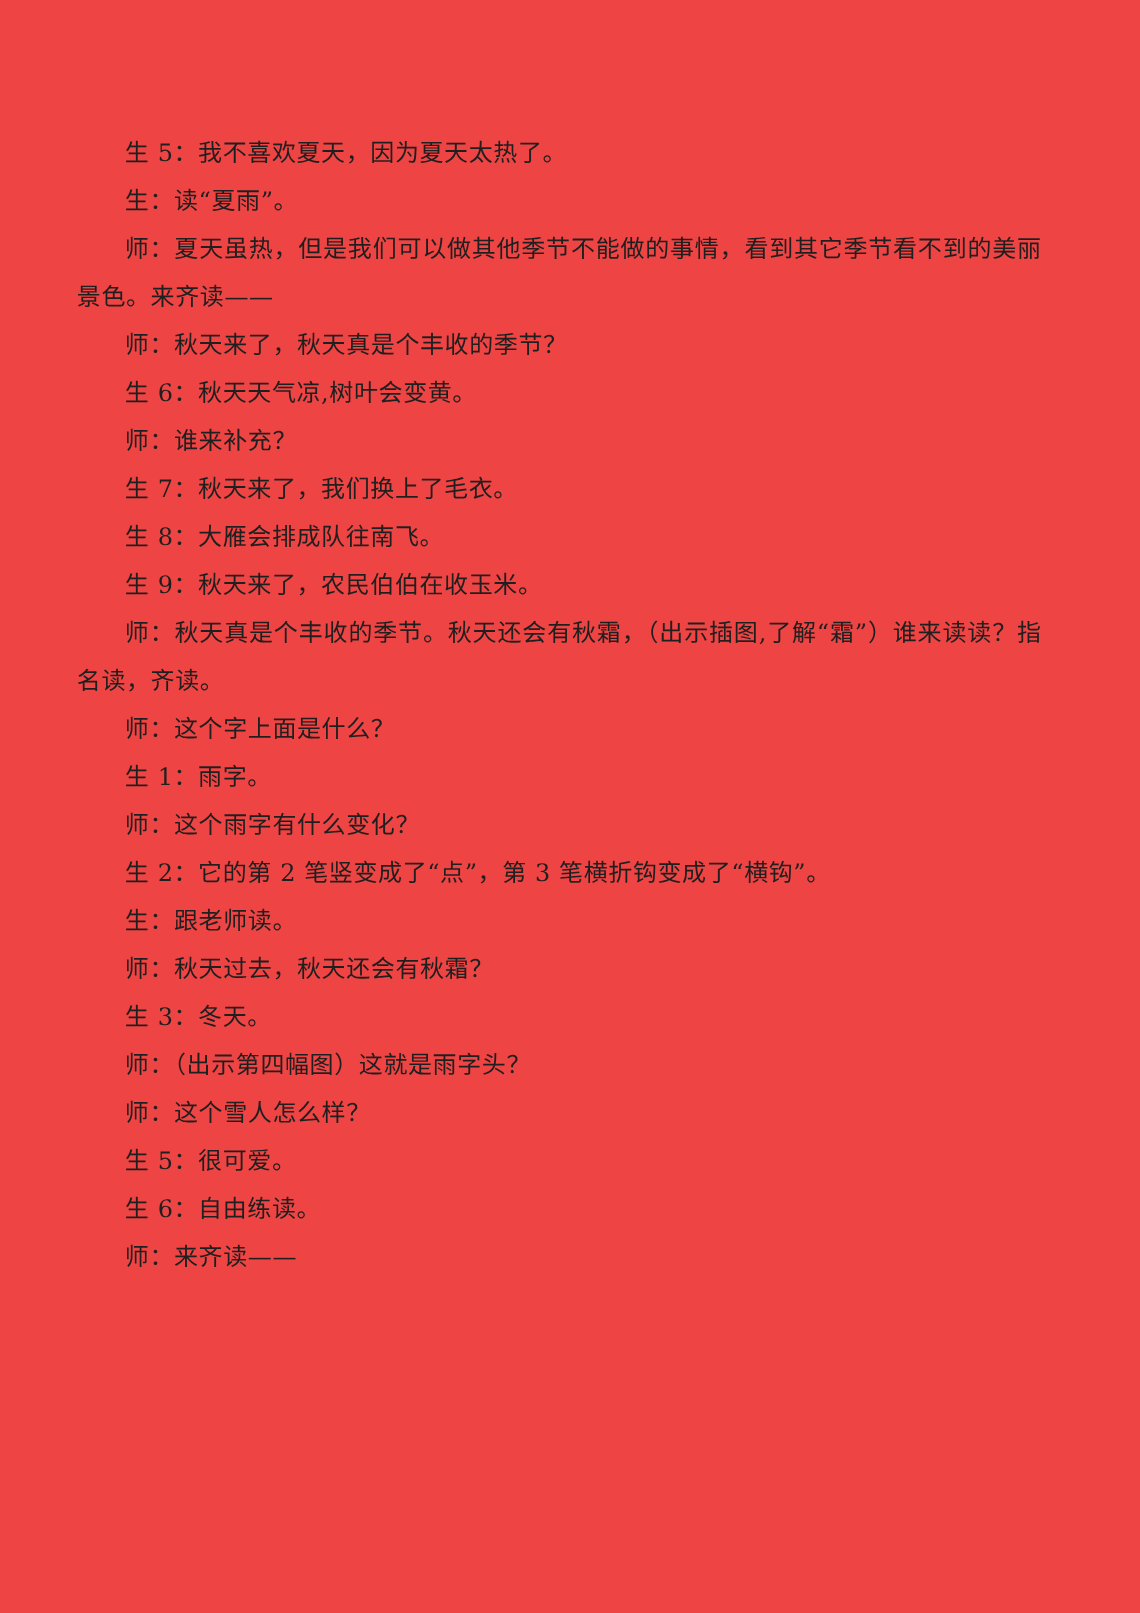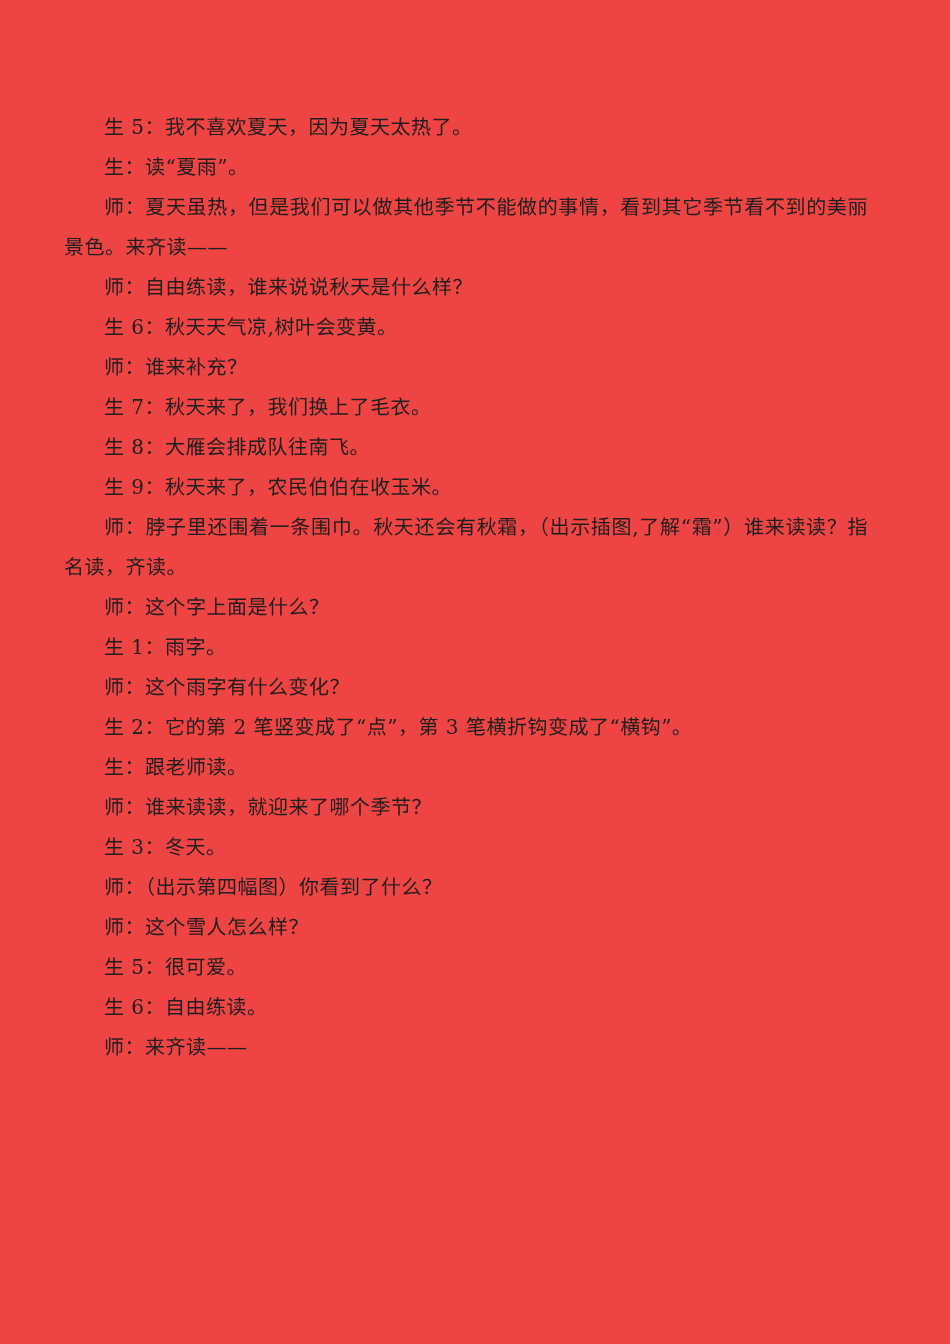--- a/index.html
+++ b/index.html
@@ -40,33 +40,33 @@
   }
 </style>
 </head>
 <body>
 
 <div class="page">
   <div class="doc">
       <p class="para">生 5：我不喜欢夏天，因为夏天太热了。</p>
       <p class="para">生：读“夏雨”。</p>
       <p class="para">师：夏天虽热，但是我们可以做其他季节不能做的事情，看到其它季节看不到的美丽景色。来齐读——</p>
-      <p class="para">师：自由练读，谁来说说秋天是什么样？</p>
+      <p class="para">师：秋天来了，秋天真是个丰收的季节？</p>
       <p class="para">生 6：秋天天气凉,树叶会变黄。</p>
       <p class="para">师：谁来补充？</p>
       <p class="para">生 7：秋天来了，我们换上了毛衣。</p>
       <p class="para">生 8：大雁会排成队往南飞。</p>
       <p class="para">生 9：秋天来了，农民伯伯在收玉米。</p>
-      <p class="para">师：脖子里还围着一条围巾。秋天还会有秋霜，（出示插图,了解“霜”）谁来读读？指名读，齐读。</p>
+      <p class="para">师：秋天真是个丰收的季节。秋天还会有秋霜，（出示插图,了解“霜”）谁来读读？指名读，齐读。</p>
       <p class="para">师：这个字上面是什么？</p>
       <p class="para">生 1：雨字。</p>
       <p class="para">师：这个雨字有什么变化？</p>
       <p class="para">生 2：它的第 2 笔竖变成了“点”，第 3 笔横折钩变成了“横钩”。</p>
       <p class="para">生：跟老师读。</p>
-      <p class="para">师：谁来读读，就迎来了哪个季节？</p>
+      <p class="para">师：秋天过去，秋天还会有秋霜？</p>
       <p class="para">生 3：冬天。</p>
-      <p class="para">师：（出示第四幅图）你看到了什么？</p>
+      <p class="para">师：（出示第四幅图）这就是雨字头？</p>
       <p class="para">师：这个雪人怎么样？</p>
       <p class="para">生 5：很可爱。</p>
       <p class="para">生 6：自由练读。</p>
       <p class="para">师：来齐读——</p>
     </div>
 </div>
 
 </body></html>

